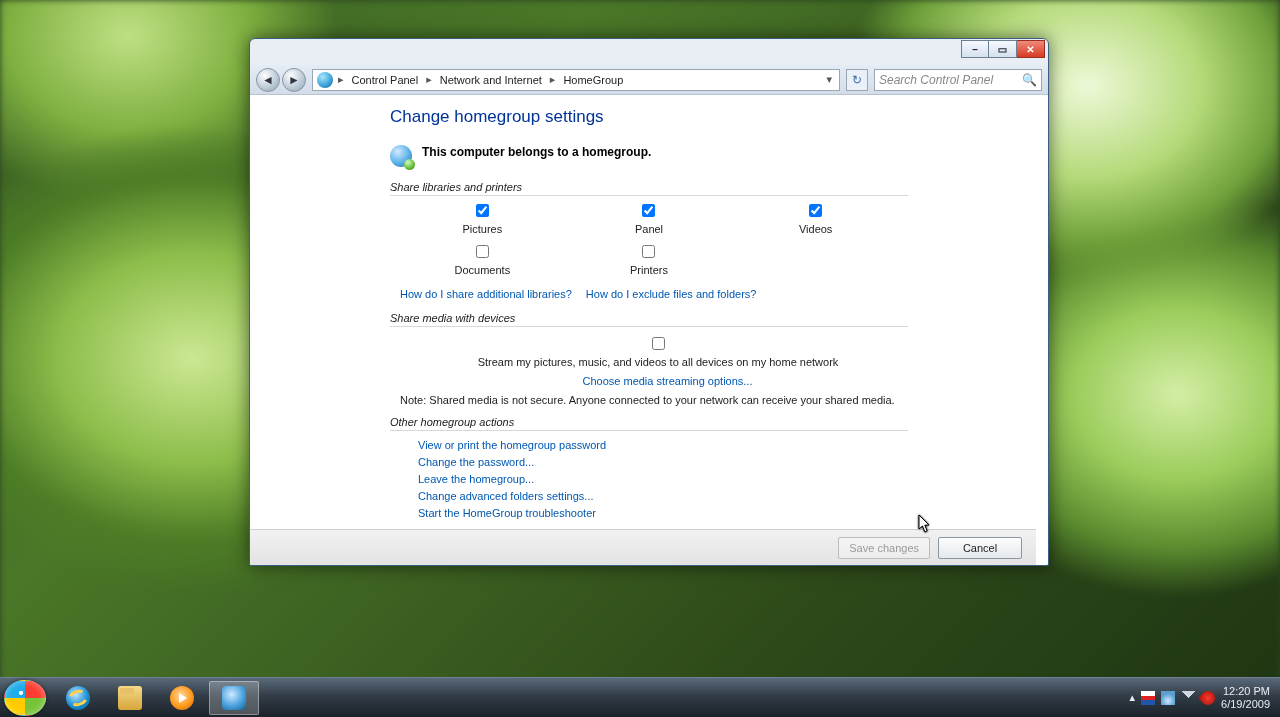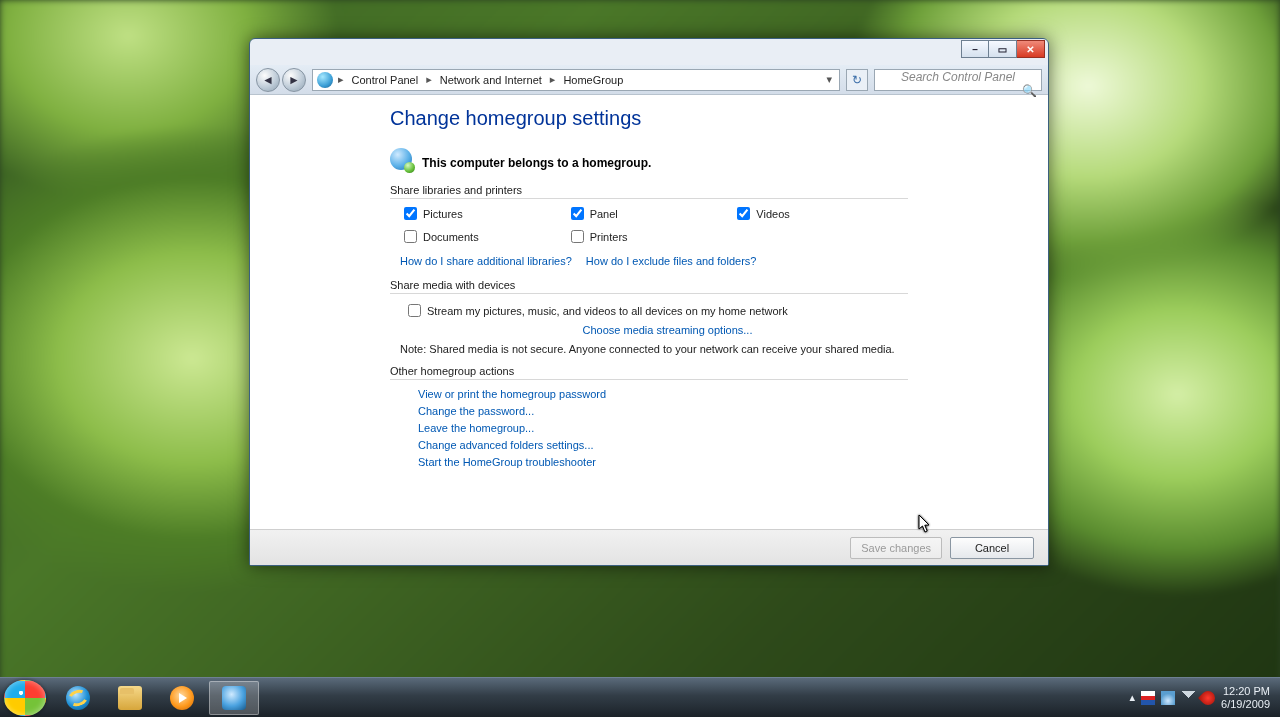--- a/index.html
+++ b/index.html
@@ -78,58 +78,58 @@
   }
   .addr-sep { color:#555; padding:0 3px; }
   .addr-seg { padding:2px 3px; border-radius:2px; }
   .addr-drop { margin-left:auto; color:#555; padding:0 3px; }
   .refresh-box {
     width:22px;height:22px;border:1px solid #9aa7b3;background:#eaf0f7;
     display:flex;align-items:center;justify-content:center;color:#3a6da8;font-size:12px;
   }
   .searchbar {
     width: 168px; height:22px; background:#fff; border:1px solid #9aa7b3;
-    display:flex; align-items:center; padding:0 4px; color:#888; font-style:italic;flex-direction:column;
+    display:flex; align-items:center; padding:0 4px; color:#888; font-style:italic;
   }
   .searchbar .sicon { margin-left:auto; color:#4a80c0; font-style:normal; }
 
   .content {
     position:absolute; top:58px; bottom:36px; left:0; right:0;
     background:#fff; padding: 8px 140px 8px 140px;
     overflow:hidden;
   }
-  h1.page-title { color:#003399; font-size:20px; font-weight:400; margin:2px 0 18px; }
+  h1.page-title { color:#003399; font-size:17px; font-weight:400; margin:2px 0 18px; }
   .belongs {
-    display:flex; align-items:flex-end; gap:10px; margin-bottom:14px;
+    display:flex; align-items:flex-start; gap:10px; margin-bottom:14px;
   }
   .hg-icon {
     width:22px;height:22px;border-radius:50%;
     background: radial-gradient(circle at 35% 30%, #cfeaff, #5ab0e8 55%, #1c6aa8);
     position:relative;
   }
   .hg-icon::after{content:'';position:absolute;right:-3px;bottom:-3px;width:11px;height:11px;border-radius:50%;
     background:radial-gradient(circle at 35% 30%, #d5f8c4, #6ac23e 55%, #2c7a12);}
   .section-head {
     color:#1a1a1a; font-size:11px; margin: 4px 0 6px;
-    border-bottom: 1px solid #d8d8d8; padding-bottom:2px;
+    border-bottom: 1px solid #d8d8d8; padding-bottom:2px;font-style:italic;
   }
   .share-grid {
     display:grid; grid-template-columns: 1fr 1fr 1fr; gap: 10px 10px;
     padding: 2px 14px 8px;
   }
-  .cb { display:flex; align-items:center; gap:6px; font-size:11px; color:#222; }
+  .cb { display:flex; align-items:center; gap:6px; font-size:11px; color:#222;flex-direction:column; }
   .cb input { width:13px; height:13px; }
   .link { color:#0058b3; font-size:11px; cursor:pointer; }
   .links-row { display:flex; gap:14px; padding: 4px 10px 8px; }
   .indent { padding-left: 18px; }
   .note { font-size:11px; color:#222; padding:2px 10px 6px; }
   .actions-list { display:flex; flex-direction:column; gap:5px; padding: 2px 0 0 28px; }
 
   .footer {
-    position:absolute; left:0; right:0; bottom:0; height:36px;
+    position:absolute; left:0; right:12px; bottom:0; height:36px;
     background: linear-gradient(#f1f1f1,#e3e3e3);
     border-top:1px solid #cfcfcf;
     display:flex; align-items:center; justify-content:flex-end; gap:8px;
     padding: 0 14px;
   }
   .btn {
     min-width: 84px; height:22px; padding:0 10px;
     background: linear-gradient(#fdfdfd,#e5e8ec);
     border:1px solid #8a96a2; border-radius:2px;
     font-size:11px; color:#222; cursor:pointer;

